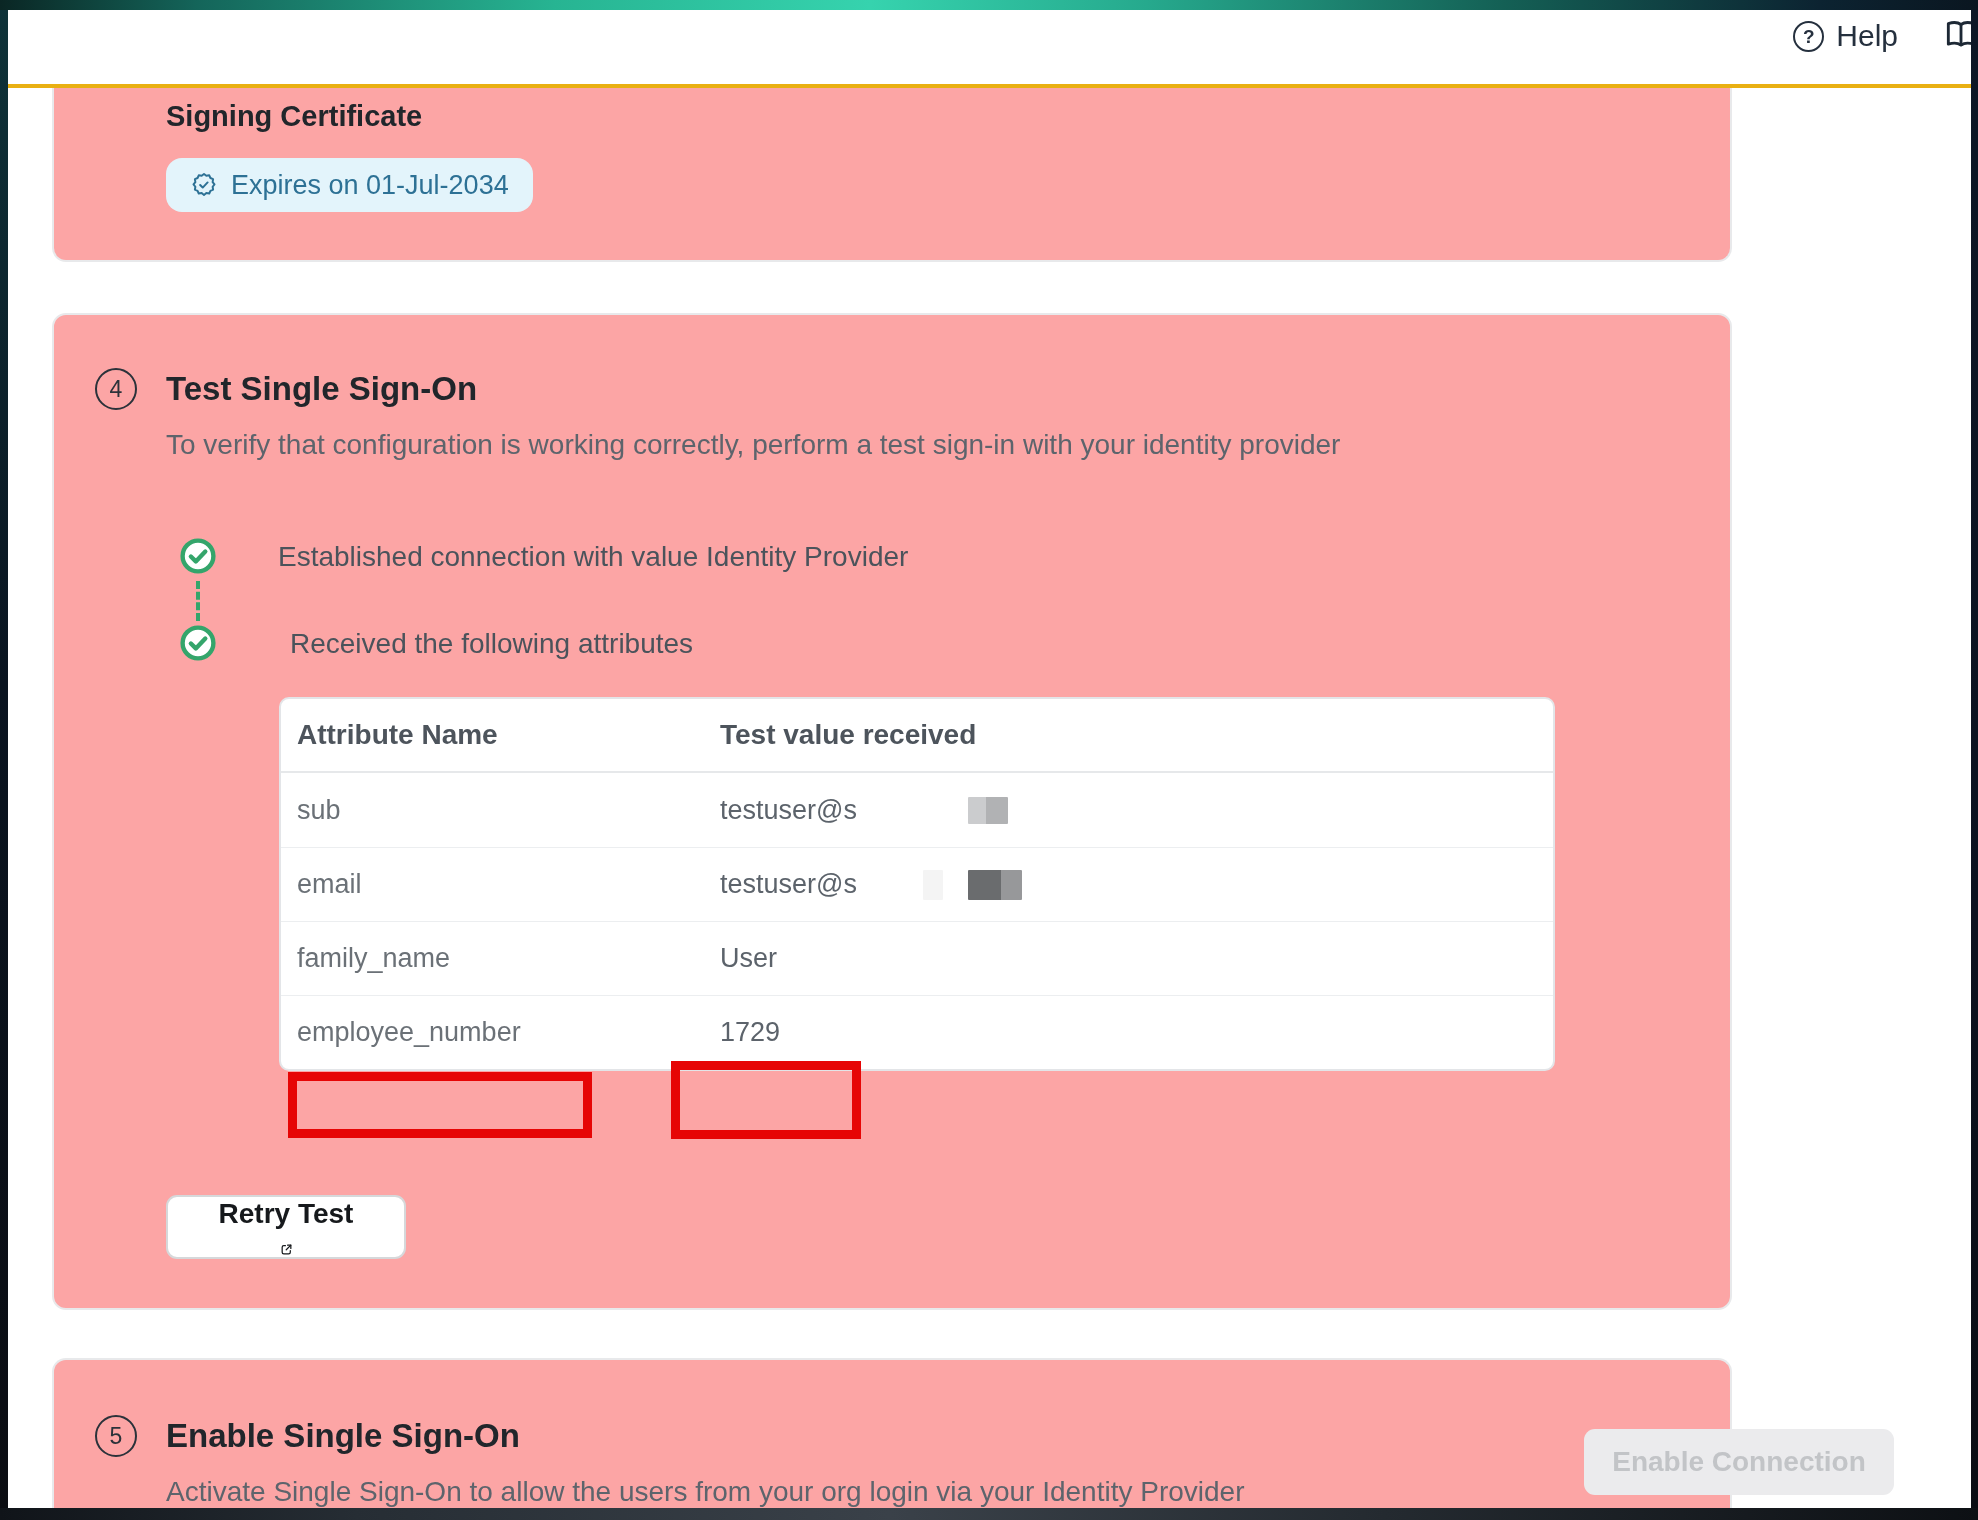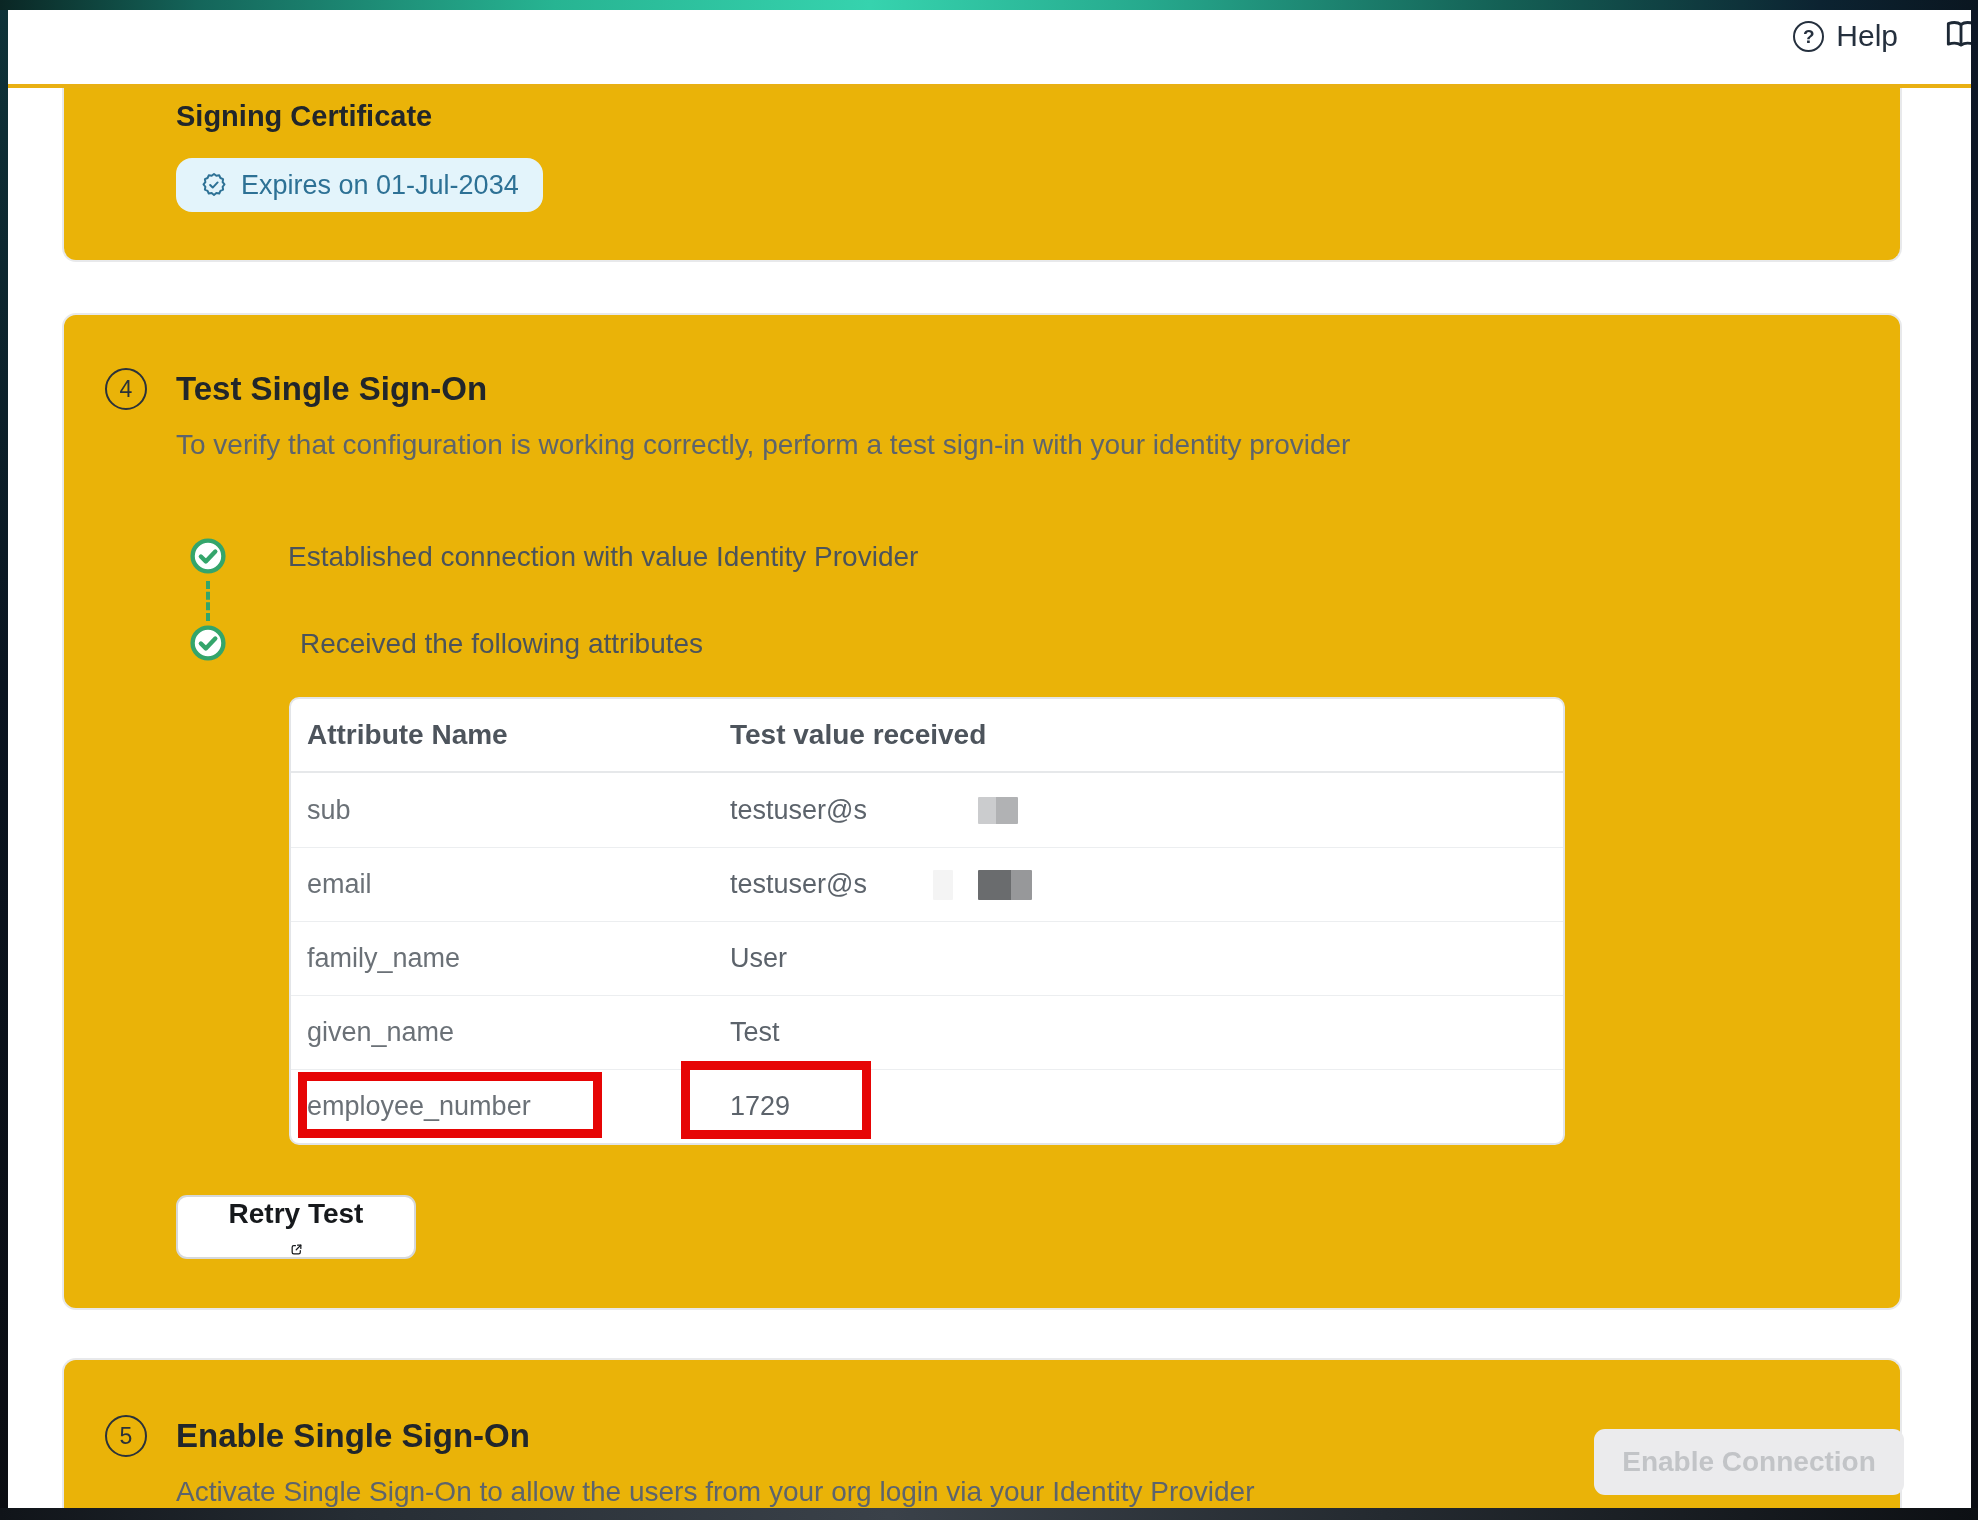--- a/index.html
+++ b/index.html
@@ -21,21 +21,21 @@
 
   
   .help-group{position:absolute;top:16px;right:80px;height:40px;display:flex;align-items:center;gap:12px;z-index:6;cursor:pointer;}
   .qmark{width:27px;height:27px;border:2.5px solid #25303e;border-radius:50%;
     display:flex;align-items:center;justify-content:center;
     font-size:19px;font-weight:700;color:#25303e;line-height:1;}
   .help-label{font-size:30px;color:#25303e;}
   .book-icon{position:absolute;top:15px;left:1942px;width:38px;height:38px;color:#1d2835;z-index:6;}
 
   
-  .card{position:absolute;left:62px;width:1840px;background:#eab308;
+  .card{position:absolute;left:52px;width:1680px;background:#fca5a5;
     border:2px solid #e8e9eb;border-radius:14px;box-sizing:border-box;}
   .card1{top:88px;height:174px;border-top:0;border-radius:0 0 14px 14px;}
   .card2{top:313px;height:997px;}
   .card3{top:1358px;height:170px;border-bottom:0;border-radius:14px 14px 0 0;}
 
   .sec-title{position:absolute;font-weight:700;color:#21262b;white-space:nowrap;}
   .step-circle{position:absolute;width:42px;height:42px;border:2.5px solid #2b323a;border-radius:50%;
     box-sizing:border-box;display:flex;align-items:center;justify-content:center;
     font-size:23px;color:#2b323a;}
   .desc{position:absolute;font-size:28px;color:#5d646c;white-space:nowrap;}
@@ -152,24 +152,20 @@
       <span class="t-name">email</span>
       <span class="t-value">testuser@s</span>
       <span class="redact redact-email-faint"></span>
       <span class="redact redact-email-dark"></span>
     </div>
     <div class="t-row t-data">
       <span class="t-name">family_name</span>
       <span class="t-value">User</span>
     </div>
     <div class="t-row t-data">
-      <span class="t-name">given_name</span>
-      <span class="t-value">Test</span>
-    </div>
-    <div class="t-row t-data">
       <span class="t-name">employee_number</span>
       <span class="t-value">1729</span>
     </div>
   </div>
 
   <div class="red-box red-box1"></div>
   <div class="red-box red-box2"></div>
 
   <button class="retry-btn">
     <span>Retry Test</span>

